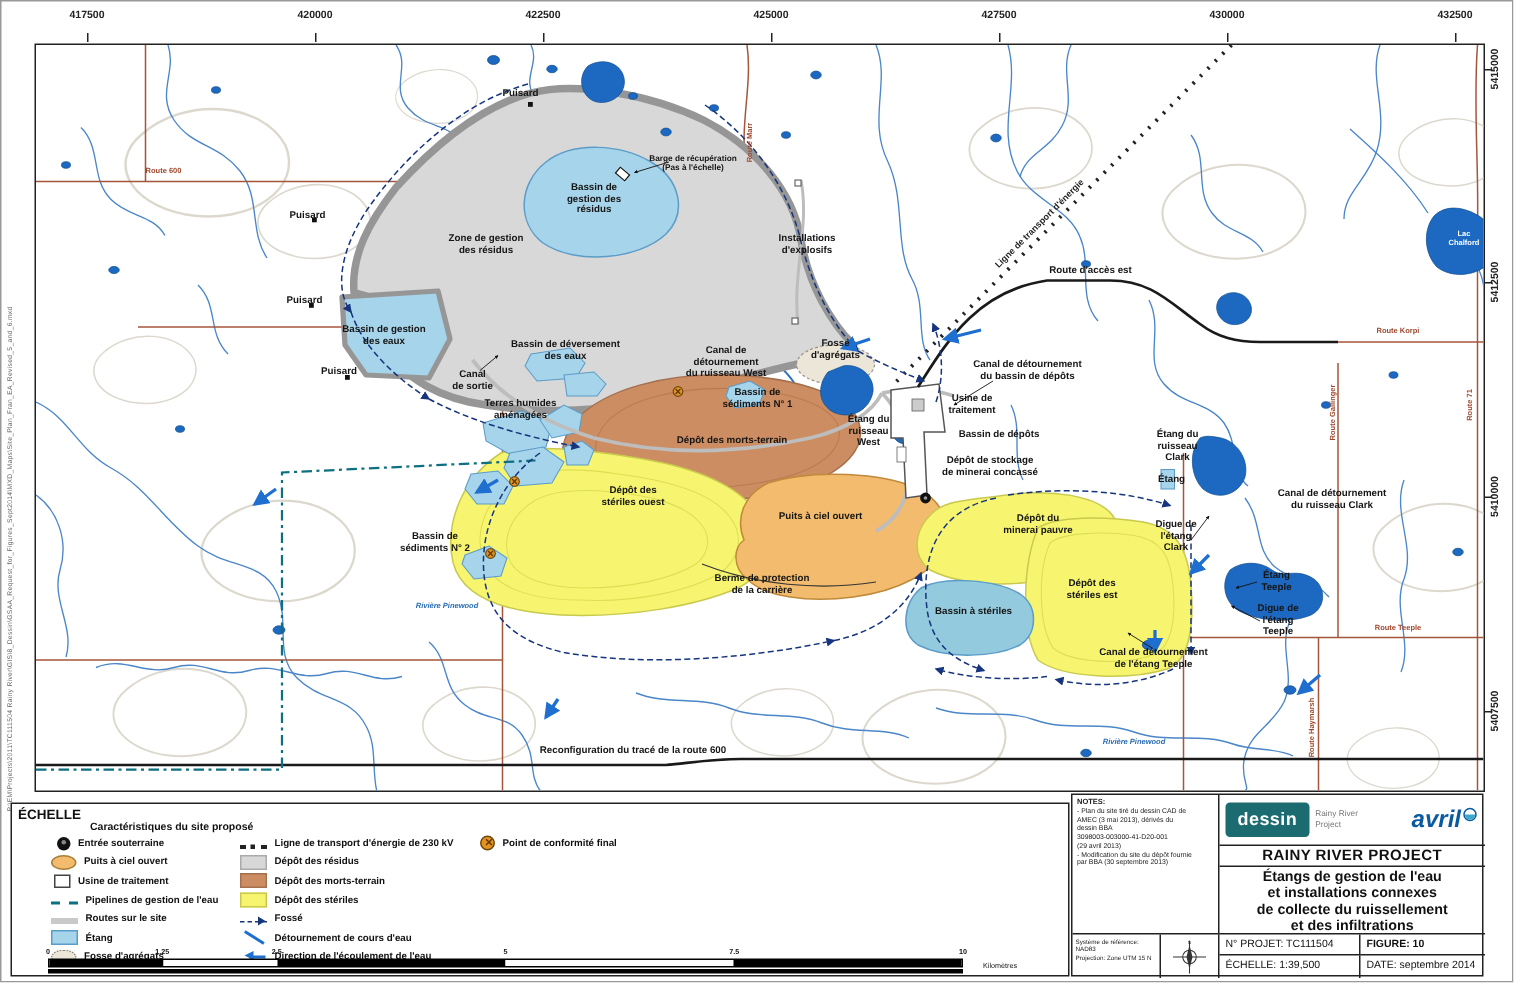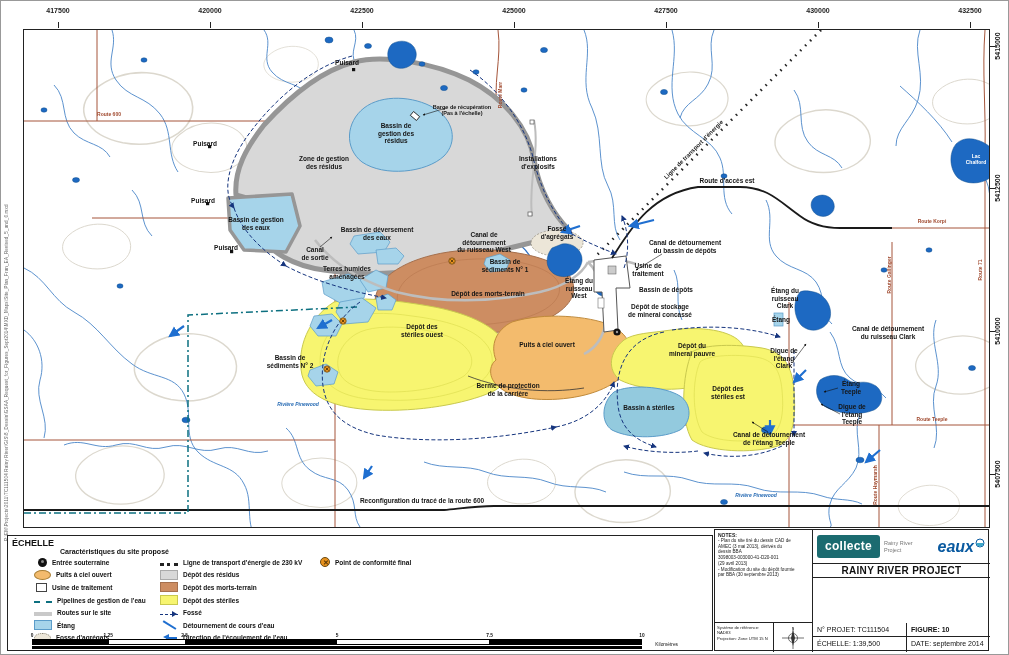--- a/index.html
+++ b/index.html
@@ -534,31 +534,35 @@
       <svg width="24" height="24" viewBox="0 0 24 24">
         <line x1="12" y1="1" x2="12" y2="23" stroke="#333" stroke-width="0.7"></line>
         <line x1="1" y1="12" x2="23" y2="12" stroke="#333" stroke-width="0.7"></line>
         <circle cx="12" cy="12" r="4.5" fill="none" stroke="#333" stroke-width="0.7"></circle>
         <path d="M12,4 L14,12 L12,20 L10,12 Z" fill="#333"></path>
         <text x="12" y="3.5" font-size="3" text-anchor="middle" fill="#333">N</text>
       </svg>
     </div>
     <div id="tb-right">
       <div id="tb-logos">
-        <span id="newgold-box">collecte</span>
+        <span id="newgold-box">dessin</span>
         <span id="brand-project">Rainy River Project</span>
         <span id="brand-amec">
-          <span>eaux</span>
+          <span>avril</span>
           <svg width="10" height="10" viewBox="0 0 10 10" style="margin-left:1px;">
             <circle cx="5" cy="5" r="4" fill="#fff" stroke="#0a5aa0" stroke-width="1"></circle>
             <path d="M1.5,5 a3.5,3.5 0 0 0 7,0 Z" fill="#3fa9c9"></path>
           </svg>
         </span>
       </div>
       <div id="tb-project">RAINY RIVER PROJECT</div>
+      <div id="tb-figtitle">Étangs de gestion de l'eau
+et installations connexes
+de collecte du ruissellement
+et des infiltrations</div>
       <div id="tb-projet" class="tb-cell">N° PROJET: TC111504</div>
       <div id="tb-figure" class="tb-cell">FIGURE: 10</div>
       <div id="tb-echelle" class="tb-cell">ÉCHELLE: 1:39,500</div>
       <div id="tb-date" class="tb-cell">DATE: septembre 2014</div>
     </div>
   </div>
 
 </div>
 
 </body></html>

